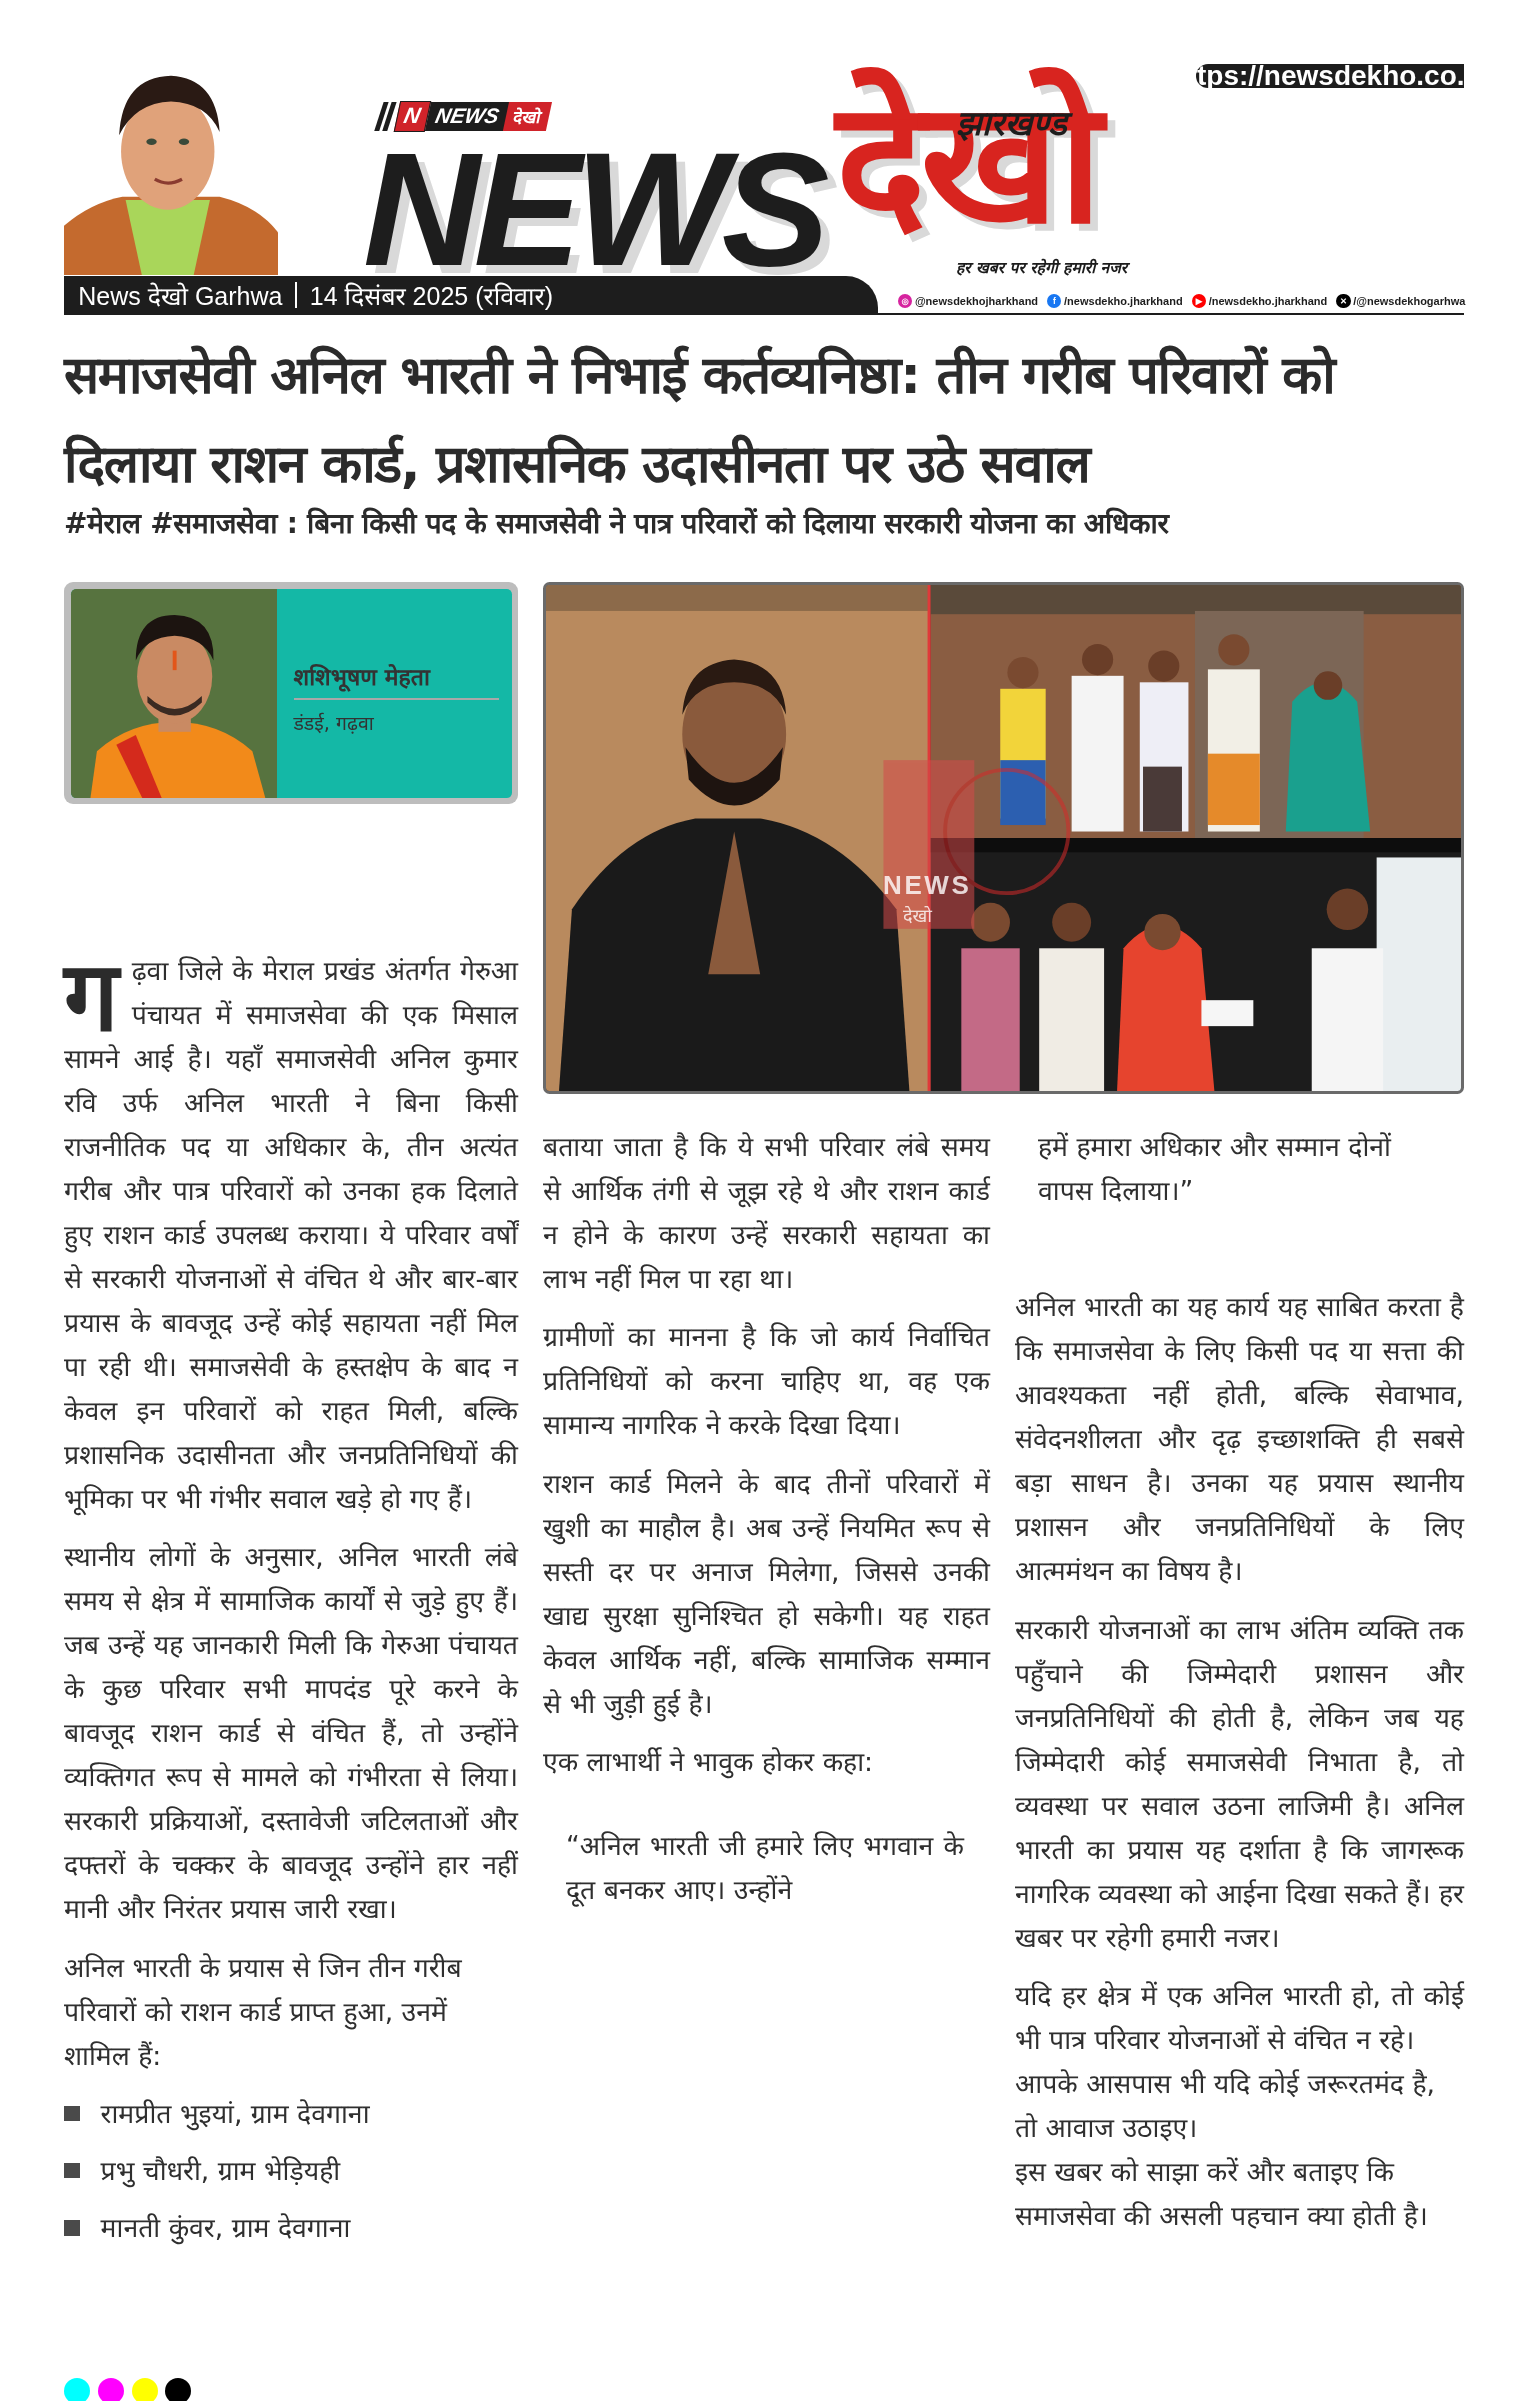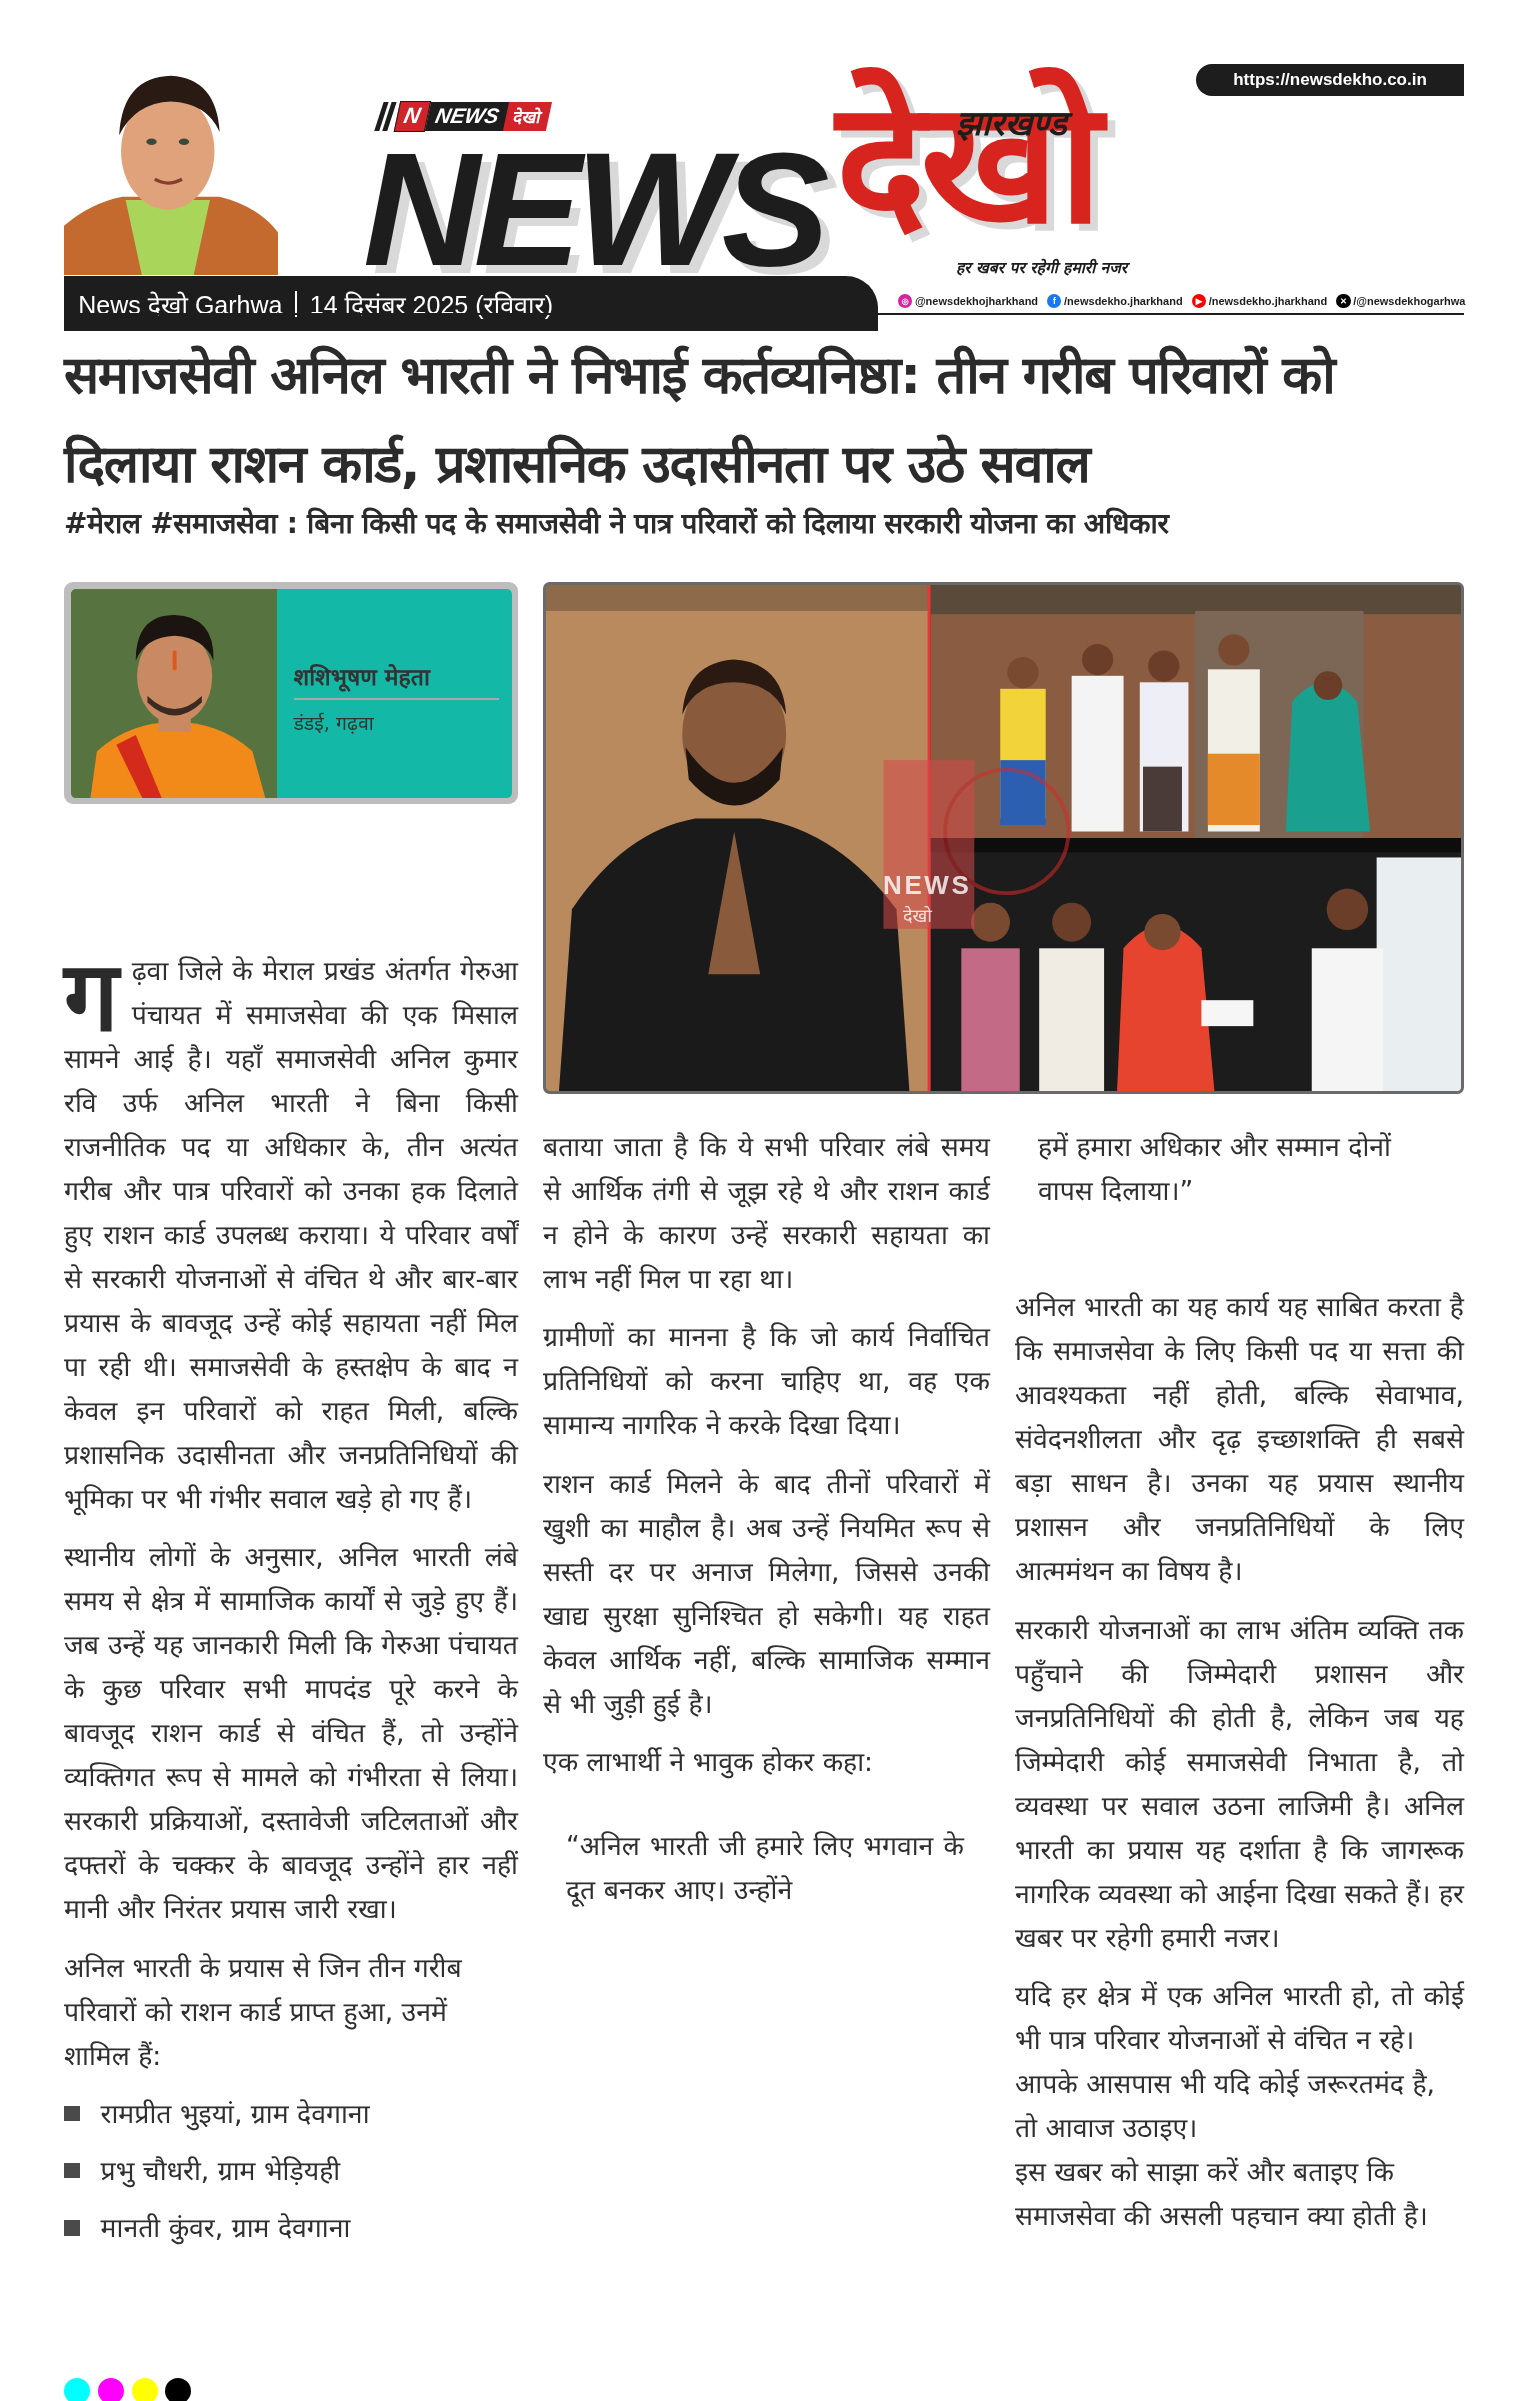--- a/index.html
+++ b/index.html
@@ -21,25 +21,25 @@
   .mini-logo .dword { background:#d0232a; color:#fff; font-weight:bold; font-size:17px; height:28.5px; padding:0 7.8px;
          display:flex; align-items:center; transform:skewX(-12deg); }
 
   .big-news { left:363px; top:128px; font-family:"Liberation Sans", sans-serif; font-weight:bold; font-style:italic;
          font-size:162px; line-height:1; color:#1d1d1d; letter-spacing:-6.5px; text-shadow:9px 7.8px 0 #d9d9d9; }
   .big-dekho { left:836px; top:78px; font-weight:bold; font-size:169px; line-height:1; color:#d8241f;
          text-shadow:7.8px 6.5px 0 #d9d9d9; letter-spacing:-5.2px; }
   .jharkhand { left:956px; top:99px; font-weight:bold; font-size:34px; color:#1d1d1d; font-style:italic;text-align:right; }
   .tagline { left:956px; top:256px; font-size:15.6px; font-style:italic; color:#1d1d1d; font-weight:bold; }
 
-  .url-box { left:1196px; top:64px; width:268px; height:32px; background:#1d1d1d; border-radius:26px 0 0 26px;
-         color:#fff; font-family:"Liberation Sans", sans-serif; font-weight:bold; font-size:17px;
+  .url-box { left:1196px; top:64px; width:268px; height:24px; background:#1d1d1d; border-radius:26px 0 0 26px;
+         color:#fff; font-family:"Liberation Sans", sans-serif; font-weight:bold; font-size:28px;
          display:flex; align-items:center; justify-content:center; }
 
-  .date-bar { left:64px; top:276px; width:814px; height:55px; background:#1d1d1d; color:#fff;
+  .date-bar { left:64px; top:276px; width:814px; height:38px; background:#1d1d1d; color:#fff;
          border-radius:0 32px 0 0; display:flex; align-items:center; padding-left:14.3px; box-sizing:border-box;
          font-family:"Liberation Sans", sans-serif; font-size:25px; }
   .date-bar .sep { display:inline-block; width:1.3px; height:26px; background:#fff; margin:0 13px; }
   .header-rule { left:64px; top:313px; width:1400px; height:1.9px; background:#1d1d1d; }
 
   .socials { left:898px; top:292px; width:567px; height:18px; display:flex; align-items:center; gap:5.2px;
          font-family:"Liberation Sans", sans-serif; font-weight:bold; font-size:11px; color:#1d1d1d; white-space:nowrap; }
   .socials .ic { width:14.3px; height:14.3px; border-radius:50%; display:inline-flex; align-items:center; justify-content:center;
          color:#fff; font-size:8.4px; font-weight:bold; }
   .socials .item { display:flex; align-items:center; gap:2.6px; margin-right:3.9px; }

